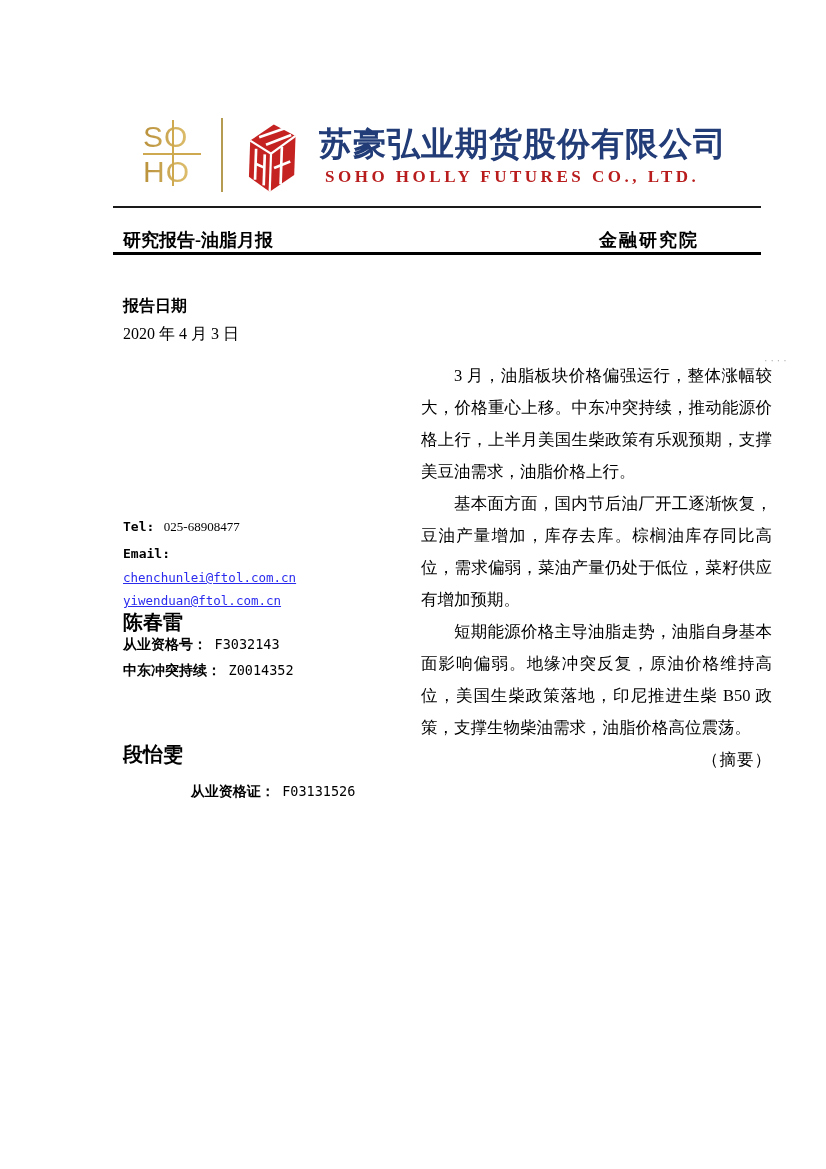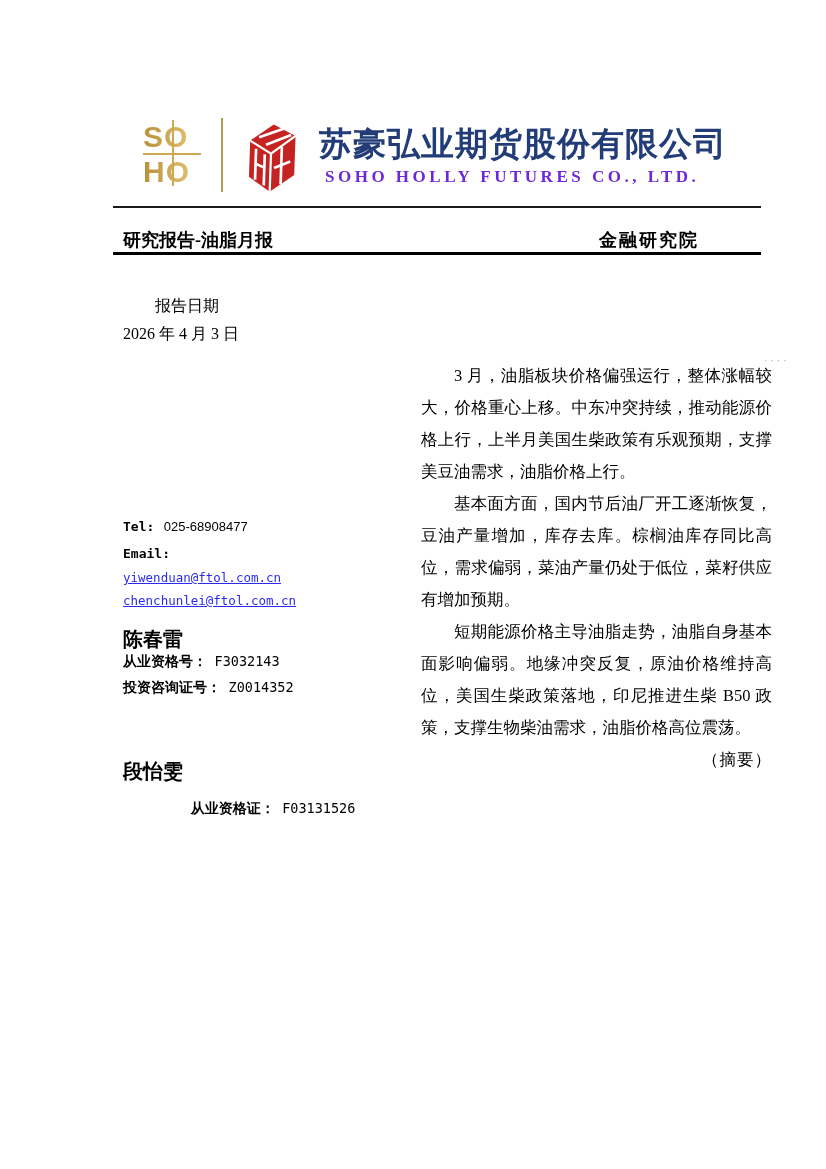--- a/index.html
+++ b/index.html
@@ -14,21 +14,21 @@
   
   .logo-row{
     position:absolute;left:143px;top:112px;
     display:flex;align-items:center;
   }
   .monogram{
     position:relative;
     width:60px;height:70px;
     display:grid;grid-template-rows:1fr 1fr;
     font-family:"Liberation Sans","DejaVu Sans",sans-serif;
-    font-weight:700;
+    font-weight:400;
   }
   .monogram .mrow{
     display:flex;justify-content:space-between;
     font-size:30px;line-height:33px;
     background:linear-gradient(90deg,#b9903a,#e9cd7d);
     -webkit-background-clip:text;background-clip:text;
     color:transparent;
     letter-spacing:1px;
   }
   .monogram .hline{
@@ -43,48 +43,48 @@
   .cube{width:62px;height:86px;margin-right:18px;}
   .brand-text{display:flex;flex-direction:column;}
   .brand-cn{
     font-size:33px;line-height:40px;font-weight:bold;
     color:#223c78;letter-spacing:1px;white-space:nowrap;
     font-family:"Liberation Serif","DejaVu Serif",serif;
   }
   .brand-en{
     margin-top:3px;padding-left:6px;
     font-size:17px;font-weight:bold;letter-spacing:3.5px;
-    color:#6d28d9;white-space:nowrap;
+    color:#b91c1c;white-space:nowrap;
     font-family:"Liberation Serif","DejaVu Serif",serif;
   }
   
   .rule-thin{position:absolute;left:113px;top:206px;width:648px;height:2px;background:#1a1a1a;}
   .rule-thick{position:absolute;left:113px;top:252px;width:648px;height:3px;background:#000;}
   .header-bar{
     position:absolute;left:123px;top:228px;width:638px;
     display:flex;justify-content:space-between;align-items:center;
     font-weight:bold;font-size:18px;
   }
   .header-bar .institute{padding-right:62px;letter-spacing:2px;}
   
   .report-date{position:absolute;left:123px;top:295px;}
-  .report-date .lbl{font-weight:normal;font-size:16px;line-height:22px;margin-left:32px;}
+  .report-date .lbl{font-weight:bold;font-size:16px;line-height:22px;}
   .report-date .val{font-size:16px;line-height:26px;margin-top:4px;font-family:"Liberation Serif","DejaVu Serif",serif;}
   
   .contact-col{position:absolute;left:123px;top:517px;width:300px;}
   .crow{font-size:14px;line-height:19px;}
   .crow .clbl{font-weight:bold;font-family:"DejaVu Sans Mono","Liberation Mono",monospace;font-size:13px;}
-  .crow .cval{font-family:Liberation Sans, sans-serif;font-size:13px;margin-left:6px;}
+  .crow .cval{font-family:Liberation Serif, serif;font-size:13px;margin-left:6px;}
   .email-lbl{margin-top:8px;}
   .email-link{
     display:inline-block;margin-top:7px;
     font-family:"DejaVu Sans Mono","Liberation Mono",monospace;
     font-size:12.5px;color:#2b2bee;text-decoration:underline;
   }
-  .analyst-name{font-weight:bold;font-size:20px;margin-top:17px;line-height:26px;}
+  .analyst-name{font-weight:bold;font-size:20px;line-height:26px;}
   .analyst-name.second{margin-top:61px;}
   .cred{font-size:14px;line-height:18px;white-space:nowrap;}
   .cred .crlbl{font-weight:bold;}
   .cred .crval{font-family:"DejaVu Sans Mono","Liberation Mono",monospace;font-size:13.5px;margin-left:4px;}
   .cred.tight{margin-top:7px;}
   .cred.last{margin-top:15px;text-align:center;}
   
   .summary-col{
     position:absolute;left:421px;top:360px;width:351px;
     font-size:16.5px;line-height:32px;text-align:justify;
@@ -135,47 +135,47 @@
 
   <div class="rule-thin"></div>
   <div class="header-bar">
     <span class="report-type">研究报告-油脂月报</span>
     <span class="institute">金融研究院</span>
   </div>
   <div class="rule-thick"></div>
 
   <div class="report-date">
     <div class="lbl">报告日期</div>
-    <div class="val">2026 年 4 月 3 日</div>
+    <div class="val">2020 年 4 月 3 日</div>
   </div>
 
   <div class="faint-dots">····</div>
 
   <div class="contact-col">
     <div class="crow">
       <span class="clbl">Tel:</span>
       <span class="cval">025-68908477</span>
     </div>
     <div class="crow email-lbl">
       <span class="clbl">Email:</span>
     </div>
     <div>
-      <a href="#" class="email-link">yiwenduan@ftol.com.cn</a>
+      <a href="#" class="email-link">chenchunlei@ftol.com.cn</a>
     </div>
     <div>
-      <a href="#" class="email-link">chenchunlei@ftol.com.cn</a>
+      <a href="#" class="email-link">yiwenduan@ftol.com.cn</a>
     </div>
 
     <div class="analyst-name">陈春雷</div>
     <div class="cred">
       <span class="crlbl">从业资格号：</span>
       <span class="crval">F3032143</span>
     </div>
     <div class="cred tight">
-      <span class="crlbl">投资咨询证号：</span>
+      <span class="crlbl">中东冲突持续：</span>
       <span class="crval">Z0014352</span>
     </div>
 
     <div class="analyst-name second">段怡雯</div>
     <div class="cred last">
       <span class="crlbl">从业资格证：</span>
       <span class="crval">F03131526</span>
     </div>
   </div>
 

